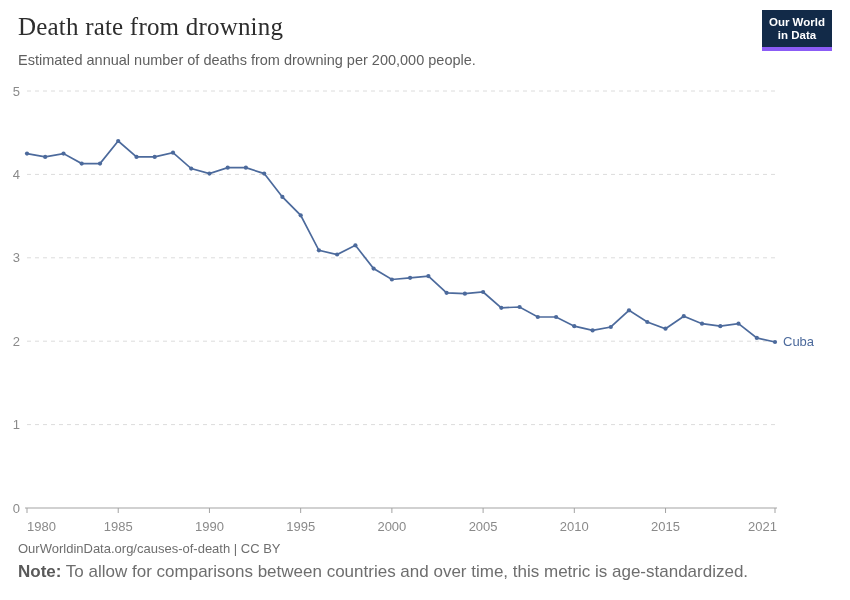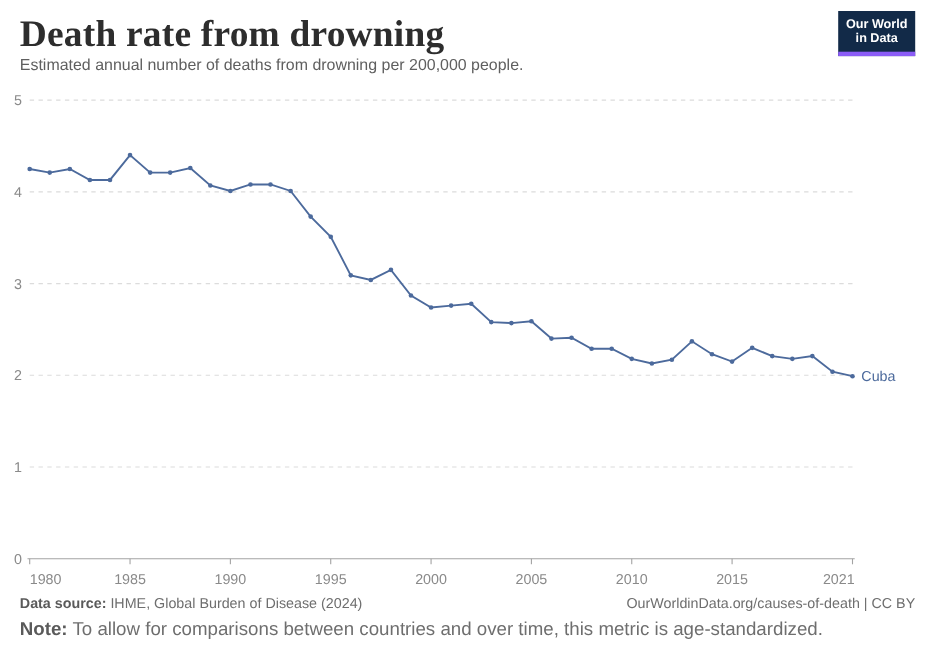--- a/index.html
+++ b/index.html
@@ -3,21 +3,21 @@
 <meta charset="utf-8">
 <style>
   html,body{margin:0;padding:0;}
   body{
     width:850px;height:600px;position:relative;background:#ffffff;
     font-family:"Liberation Sans",sans-serif;overflow:hidden;
   }
   .page-title{
     position:absolute;left:18px;top:13px;
     font-family:"Liberation Serif",serif;
-    font-size:34px;font-weight:700;color:#2d2d2d;letter-spacing:.2px;text-align:right;
+    font-size:25px;font-weight:400;color:#2d2d2d;letter-spacing:.2px;text-align:right;
   }
   .page-subtitle{
     position:absolute;left:18px;top:52px;
     font-size:14.5px;color:#5f5f5f;
   }
   .owid-logo{
     position:absolute;right:18px;top:10px;width:64px;
     background:#122A48;border-bottom:4px solid #8b5cf6;
     color:#ffffff;text-align:center;padding:6px 3px 5px 3px;
     font-size:11.5px;font-weight:700;line-height:13px;cursor:pointer;
@@ -123,18 +123,17 @@
     <circle cx="683.8" cy="316.2" r="2.1" fill="#4C6A9C"></circle>
     <circle cx="702.0" cy="323.7" r="2.1" fill="#4C6A9C"></circle>
     <circle cx="720.3" cy="326.2" r="2.1" fill="#4C6A9C"></circle>
     <circle cx="738.5" cy="323.7" r="2.1" fill="#4C6A9C"></circle>
     <circle cx="756.8" cy="337.9" r="2.1" fill="#4C6A9C"></circle>
     <circle cx="775.0" cy="342.0" r="2.1" fill="#4C6A9C"></circle>
     <text x="783" y="346.034" fill="#4C6A9C" class="end-label">Cuba</text>
   </svg>
 
 <div class="footer-row1">
-  <span><span class="footer-bold">Data source:</span><span> IHME, Global Burden of Disease (2024)</span></span>
   <span class="footer-link">OurWorldinData.org/causes-of-death | CC BY</span>
 </div>
 <div class="footer-row2">
   <span class="footer-bold">Note:</span><span> To allow for comparisons between countries and over time, this metric is age-standardized.</span>
 </div>
 
 </body></html>

